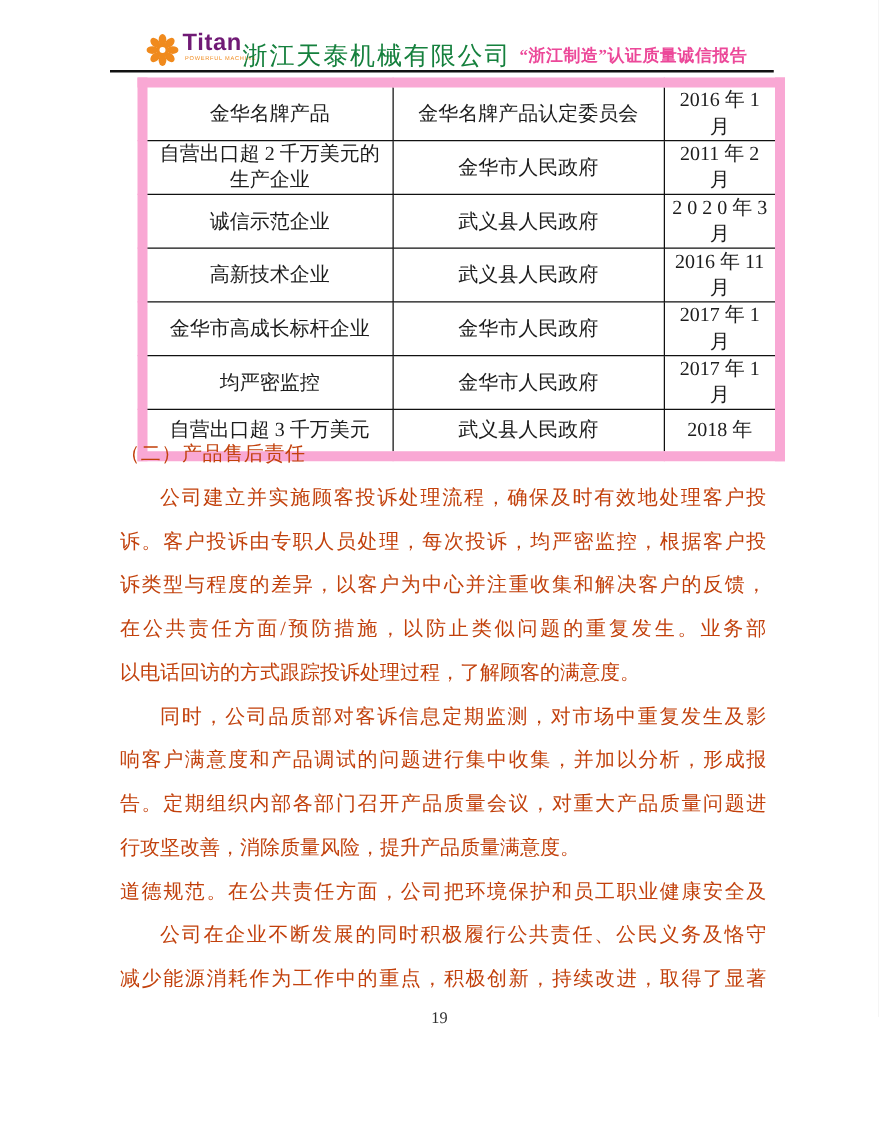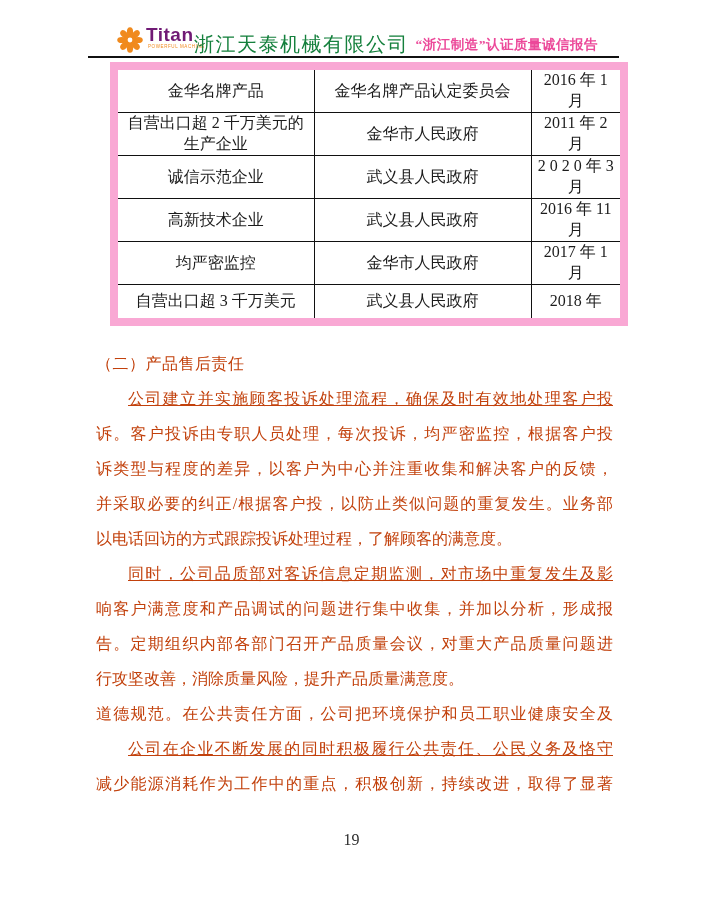--- a/index.html
+++ b/index.html
@@ -51,26 +51,26 @@
   table.awards col.c1{width:200px;}
   table.awards col.c2{width:217px;}
   table.awards col.c3{width:93px;}
   
   .doc-body{
     position:absolute;left:96px;top:346px;width:517px;
     font-size:16px;color:#c2410c;
   }
   .line{height:35px;line-height:35px;}
   .line.fill{text-align:justify;text-align-last:justify;}
-  .line.indent{text-indent:2em;text-decoration:underline;}
+  .line.indent{text-indent:2em;}
   .line.heading{letter-spacing:0.5px;}
   
   .footer{
-    position:absolute;left:0;top:831px;width:100%;
-    text-align:center;font-size:16px;color:#2e2e2e;
+    position:absolute;left:0;top:806px;width:100%;
+    text-align:center;font-size:13px;color:#2e2e2e;
   }
 </style>
 </head>
 <body>
 
 <div class="page">
 
   <div class="logo">
     <svg width="26" height="28" viewBox="0 0 26 28">
       <g fill="#f08a1d" transform="translate(13,14)">
@@ -119,38 +119,43 @@
           <td>诚信示范企业</td>
           <td>武义县人民政府</td>
           <td>2 0 2 0 年 3 月</td>
         </tr>
         <tr>
           <td>高新技术企业</td>
           <td>武义县人民政府</td>
           <td>2016 年 11 月</td>
         </tr>
         <tr>
+          <td>金华市高成长标杆企业</td>
+          <td>金华市人民政府</td>
+          <td>2017 年 1 月</td>
+        </tr>
+        <tr>
           <td>均严密监控</td>
           <td>金华市人民政府</td>
           <td>2017 年 1 月</td>
         </tr>
         <tr>
           <td>自营出口超 3 千万美元</td>
           <td>武义县人民政府</td>
           <td>2018 年</td>
         </tr>
       </tbody>
   </table>
 
   <div class="doc-body">
       <div class="line heading">（二）产品售后责任</div>
       <div class="line indent fill">公司建立并实施顾客投诉处理流程，确保及时有效地处理客户投</div>
       <div class="line fill">诉。客户投诉由专职人员处理，每次投诉，均严密监控，根据客户投</div>
       <div class="line fill">诉类型与程度的差异，以客户为中心并注重收集和解决客户的反馈，</div>
-      <div class="line fill">并采取必要的纠正/根据客户投，以防止类似问题的重复发生。业务部</div>
+      <div class="line fill">在公共责任方面/预防措施，以防止类似问题的重复发生。业务部</div>
       <div class="line">以电话回访的方式跟踪投诉处理过程，了解顾客的满意度。</div>
       <div class="line indent fill">同时，公司品质部对客诉信息定期监测，对市场中重复发生及影</div>
       <div class="line fill">响客户满意度和产品调试的问题进行集中收集，并加以分析，形成报</div>
       <div class="line fill">告。定期组织内部各部门召开产品质量会议，对重大产品质量问题进</div>
       <div class="line">行攻坚改善，消除质量风险，提升产品质量满意度。</div>
       <div class="line fill">道德规范。在公共责任方面，公司把环境保护和员工职业健康安全及</div>
       <div class="line indent fill">公司在企业不断发展的同时积极履行公共责任、公民义务及恪守</div>
       <div class="line fill">减少能源消耗作为工作中的重点，积极创新，持续改进，取得了显著</div>
     </div>
 

